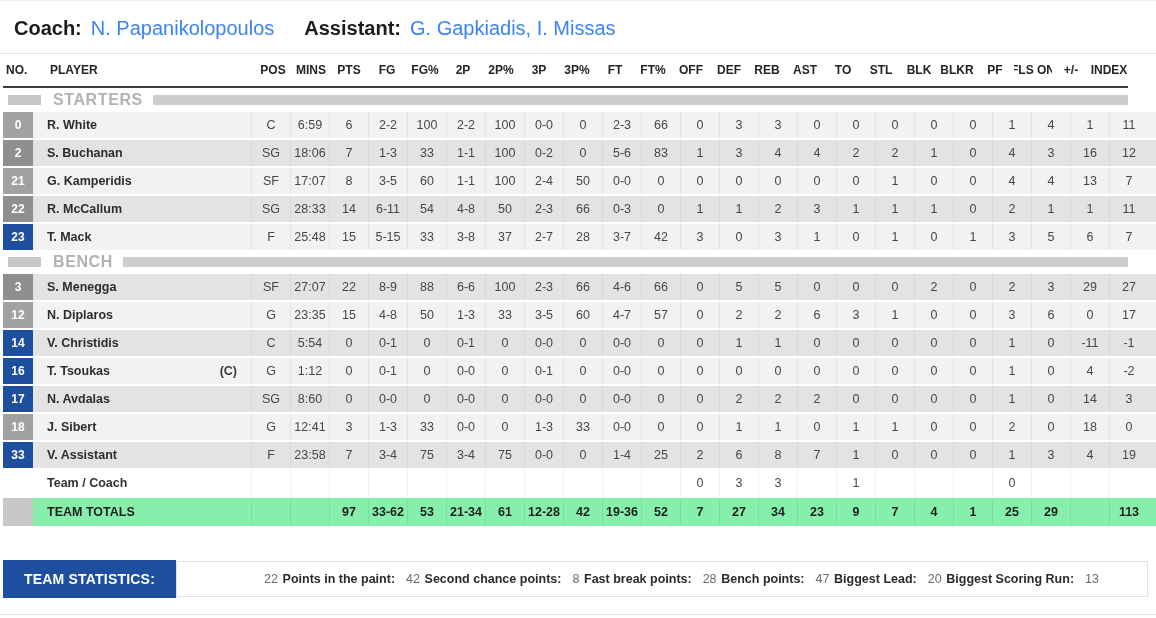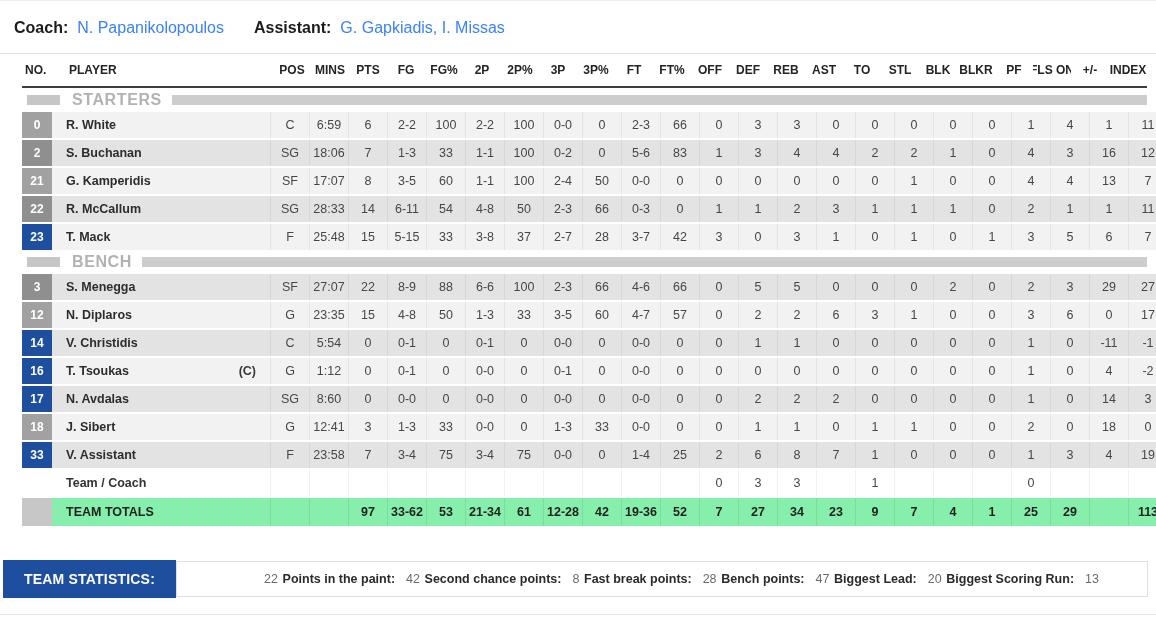--- a/index.html
+++ b/index.html
@@ -6,27 +6,27 @@
   body{width:1156px;height:618px;font-family:"Liberation Sans",sans-serif;position:relative;overflow:hidden;border-top:1px solid #eee;}
   .page{width:1156px;}
 
   
   .team-header{display:flex;justify-content:space-between;align-items:center;height:53px;padding:2px 10px 0 14px;border-bottom:1px solid #e2e2e2;box-sizing:border-box;}
   .team-ident{display:flex;align-items:center;}
   .logo-wrap{display:flex;flex-direction:column;align-items:center;margin-right:14px;margin-top:2px;}
   .logo-caption{font-size:5px;color:#777;line-height:5px;margin-top:1px;letter-spacing:0;}
   .logo-caption .reddot{color:#c0392b;font-size:6px;}
   .team-name{font-size:23px;font-weight:bold;color:#1c1c1c;letter-spacing:0;margin:0;}
-  .coaches{display:flex;align-items:center;font-size:16px;color:#1c1c1c;padding-right:16px;}
+  .coaches{display:flex;align-items:center;font-size:20px;color:#1c1c1c;padding-right:16px;}
   .coaches .lbl{font-weight:bold;margin-right:9px;}
   .coaches .val{font-weight:normal;color:#3b82f6;}
   .coaches .gap{width:30px;}
 
   
-  .tbl{padding-left:22px;}
+  .tbl{padding-left:3px;}
   .trow{display:flex;align-items:stretch;height:26px;margin-bottom:2px;}
   .c-no{width:30px;margin-right:3px;display:flex;align-items:center;justify-content:center;
         font-size:12px;font-weight:bold;color:#fff;flex:none;}
   .c-player{width:215px;display:flex;align-items:center;padding-left:11px;box-sizing:border-box;flex:none;
         font-size:12.5px;font-weight:bold;color:#2d2d2d;}
   .c-player .captain{margin-left:auto;padding-right:14px;font-weight:bold;color:#3a3a3a;}
   .c{width:38px;flex:none;display:flex;align-items:center;justify-content:center;
      font-size:12.5px;color:#474747;border-left:1px solid rgba(0,0,0,0.055);overflow:hidden;white-space:nowrap;}
 
   

